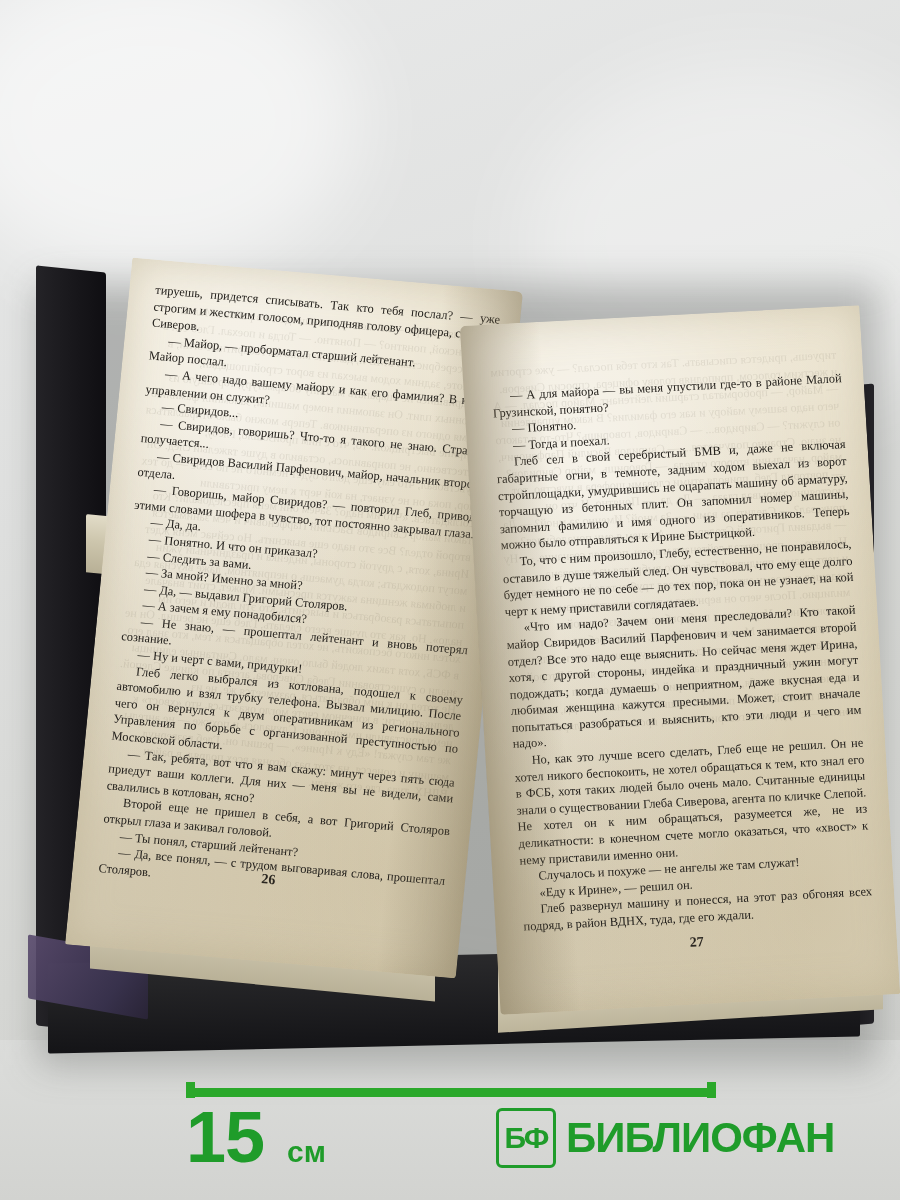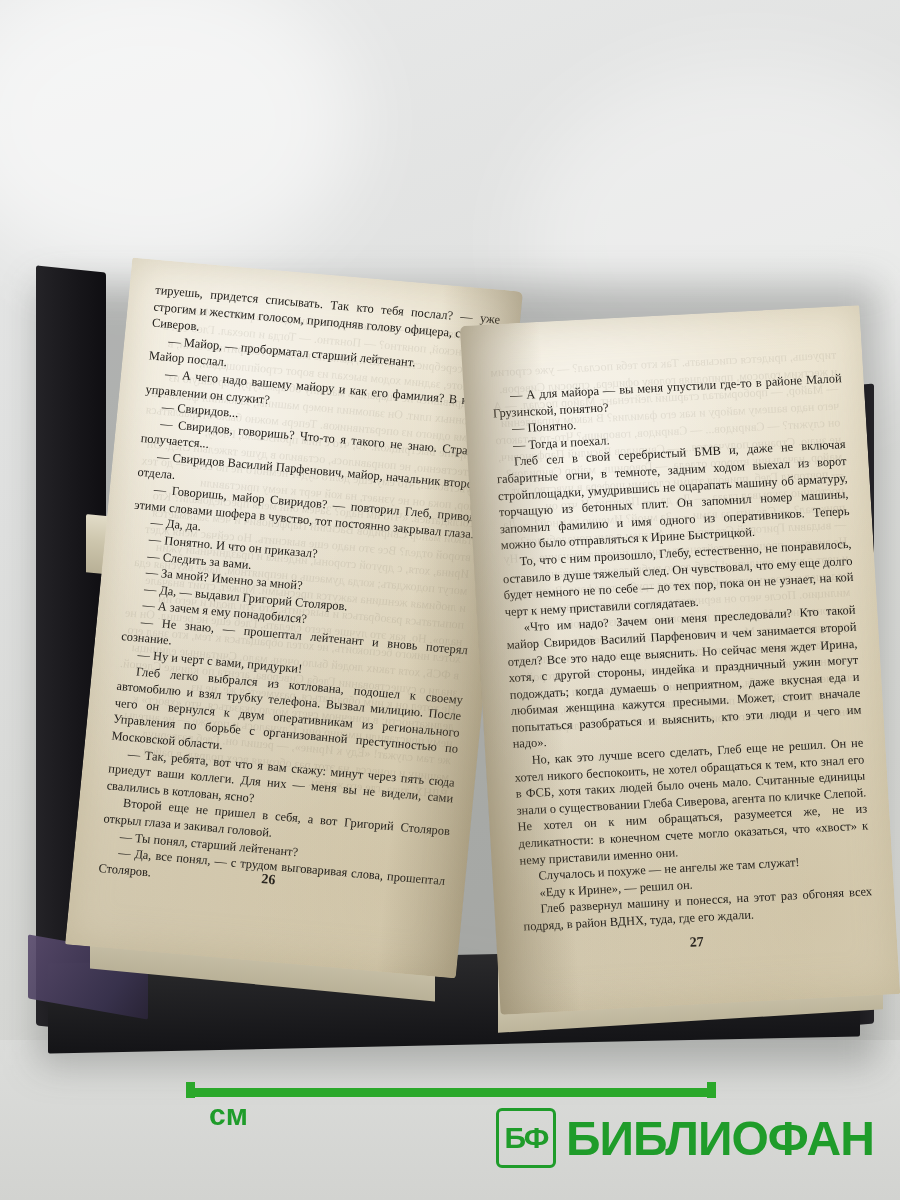--- a/index.html
+++ b/index.html
@@ -270,21 +270,21 @@
     border-radius: 6px;
     display: flex;
     align-items: center;
     justify-content: center;
     font-size: 30px;
     font-weight: bold;
     letter-spacing: -2px;
     margin-right: 10px;
   }
   #brand .name {
-    font-size: 48px;
+    font-size: 42px;
     font-weight: bold;
     letter-spacing: -1px;
   }
 
   
   .surface-band {
     position: absolute;
     left: 0; right: 0; top: 1040px; height: 160px;
     background: linear-gradient(180deg, #dcdddb 0%, #d2d3d0 100%);
   }
@@ -363,20 +363,21 @@
 
   </div>
 
   <div id="scalebar">
     <div class="bar-line"></div>
     <div class="bar-cap left"></div>
     <div class="bar-cap right"></div>
   </div>
 
   <div id="measure">
+    <span class="num">15</span>
     <span class="unit">см</span>
   </div>
 
   <div id="brand">
     <span class="logo">БФ</span>
     <span class="name">БИБЛИОФАН</span>
   </div>
 
 </div>
 

